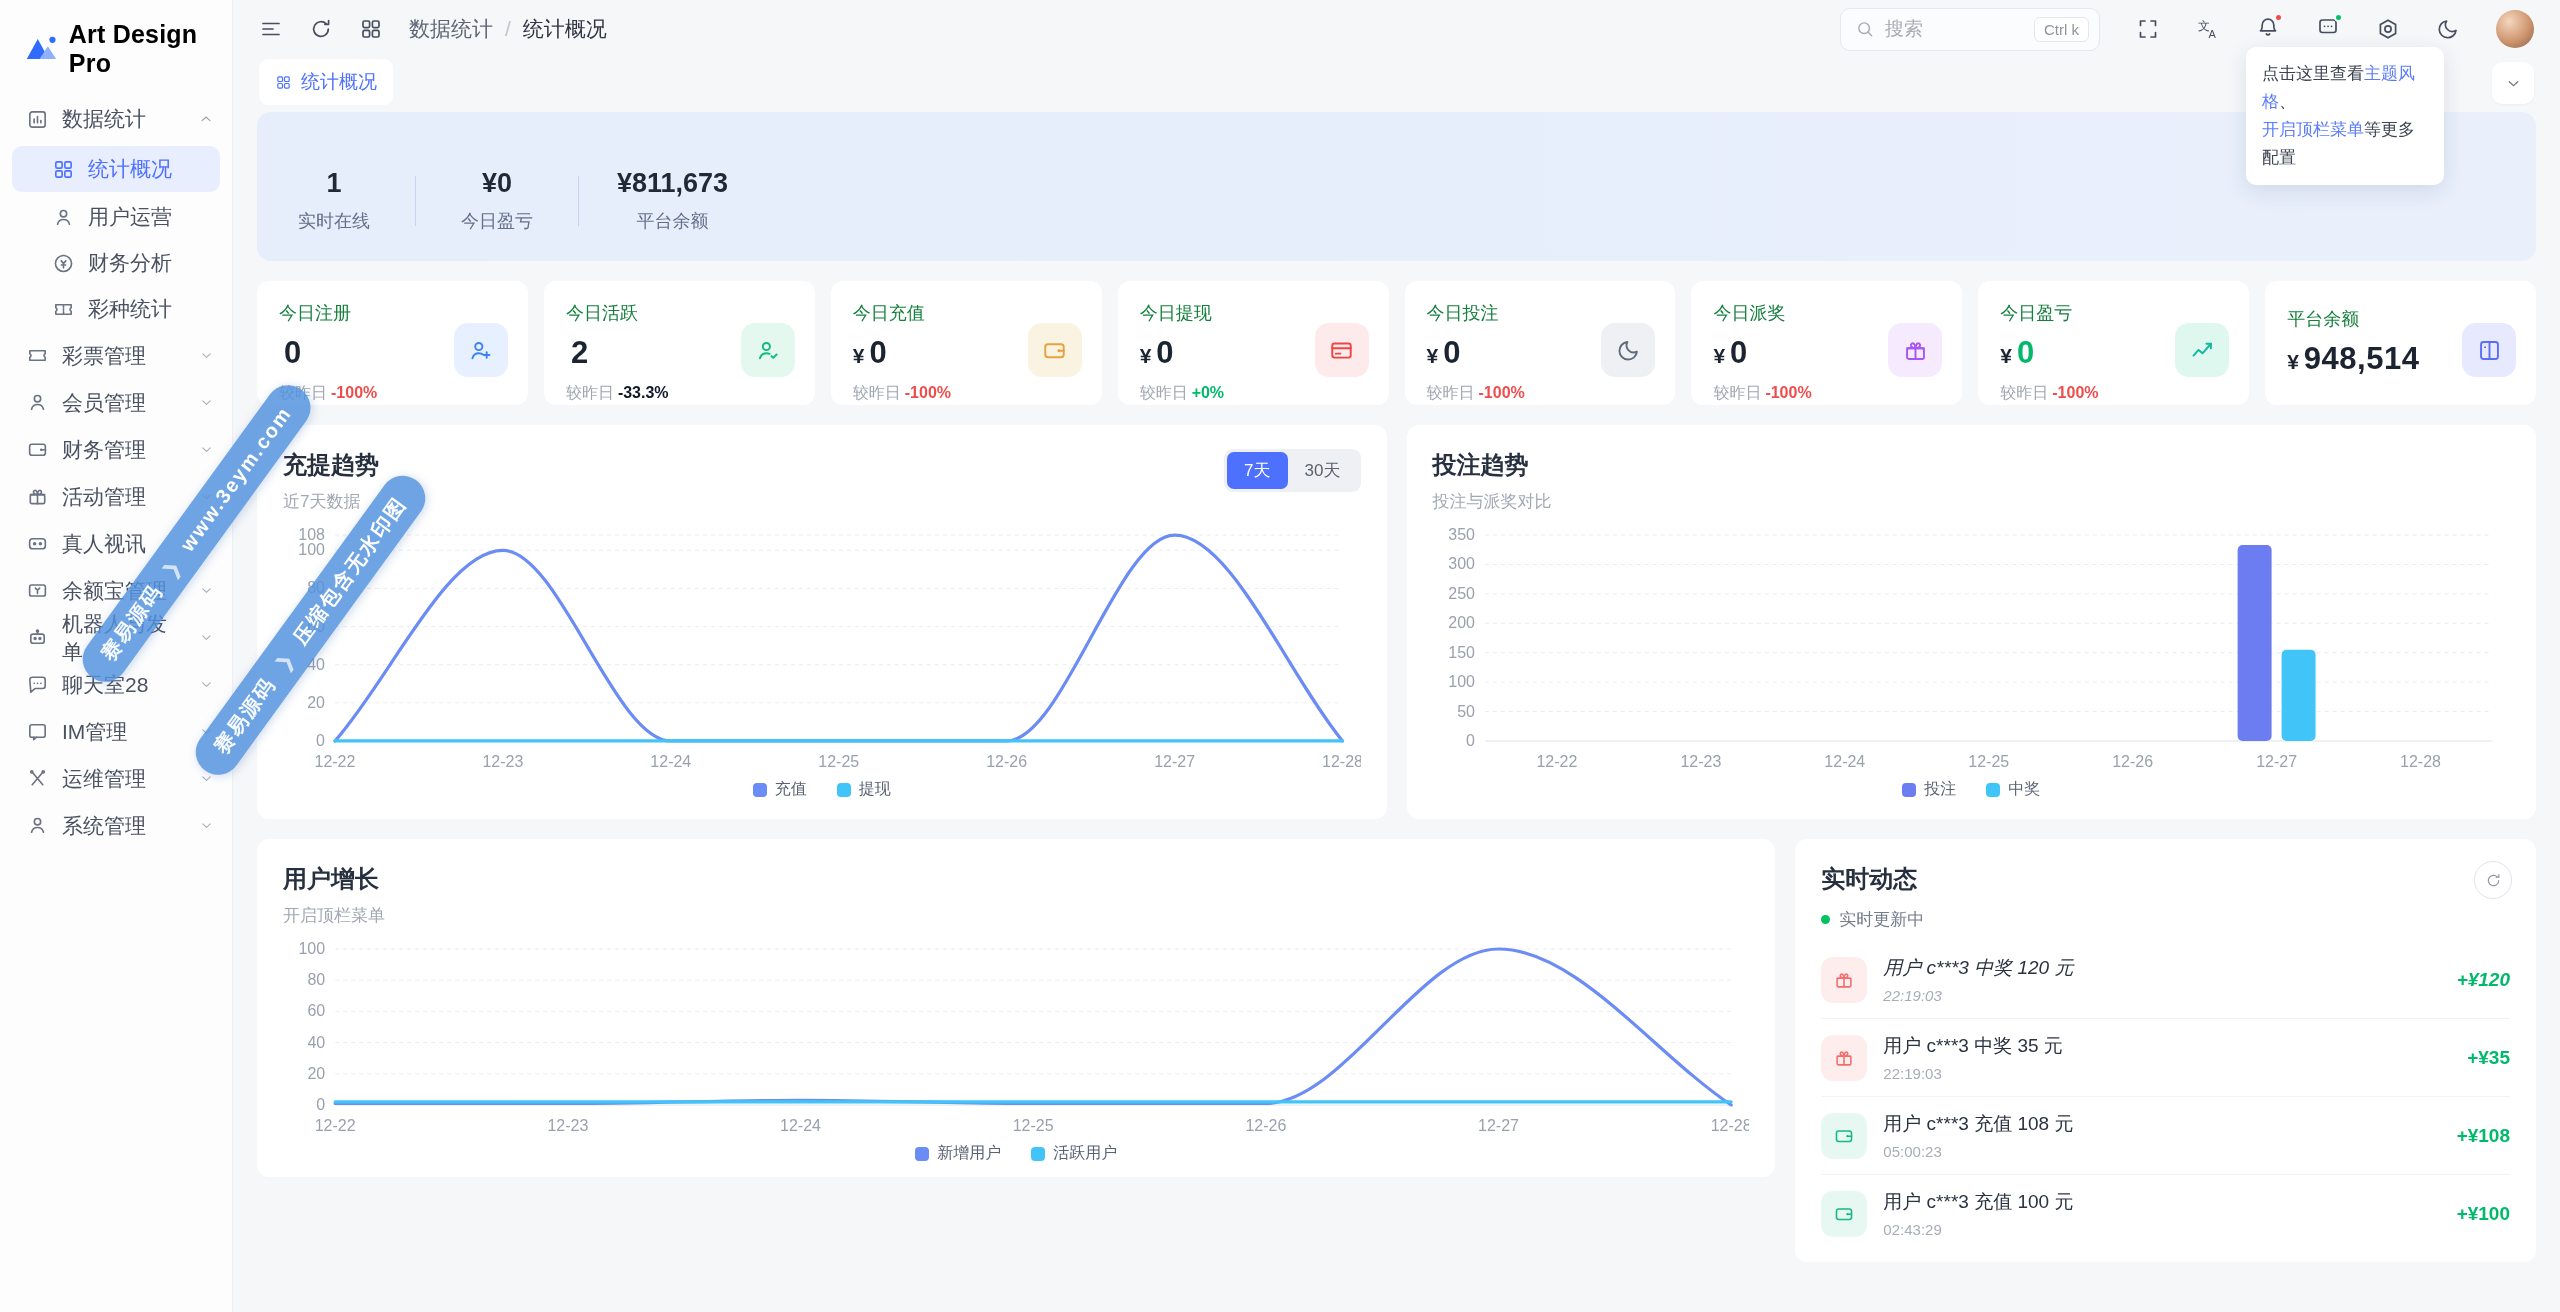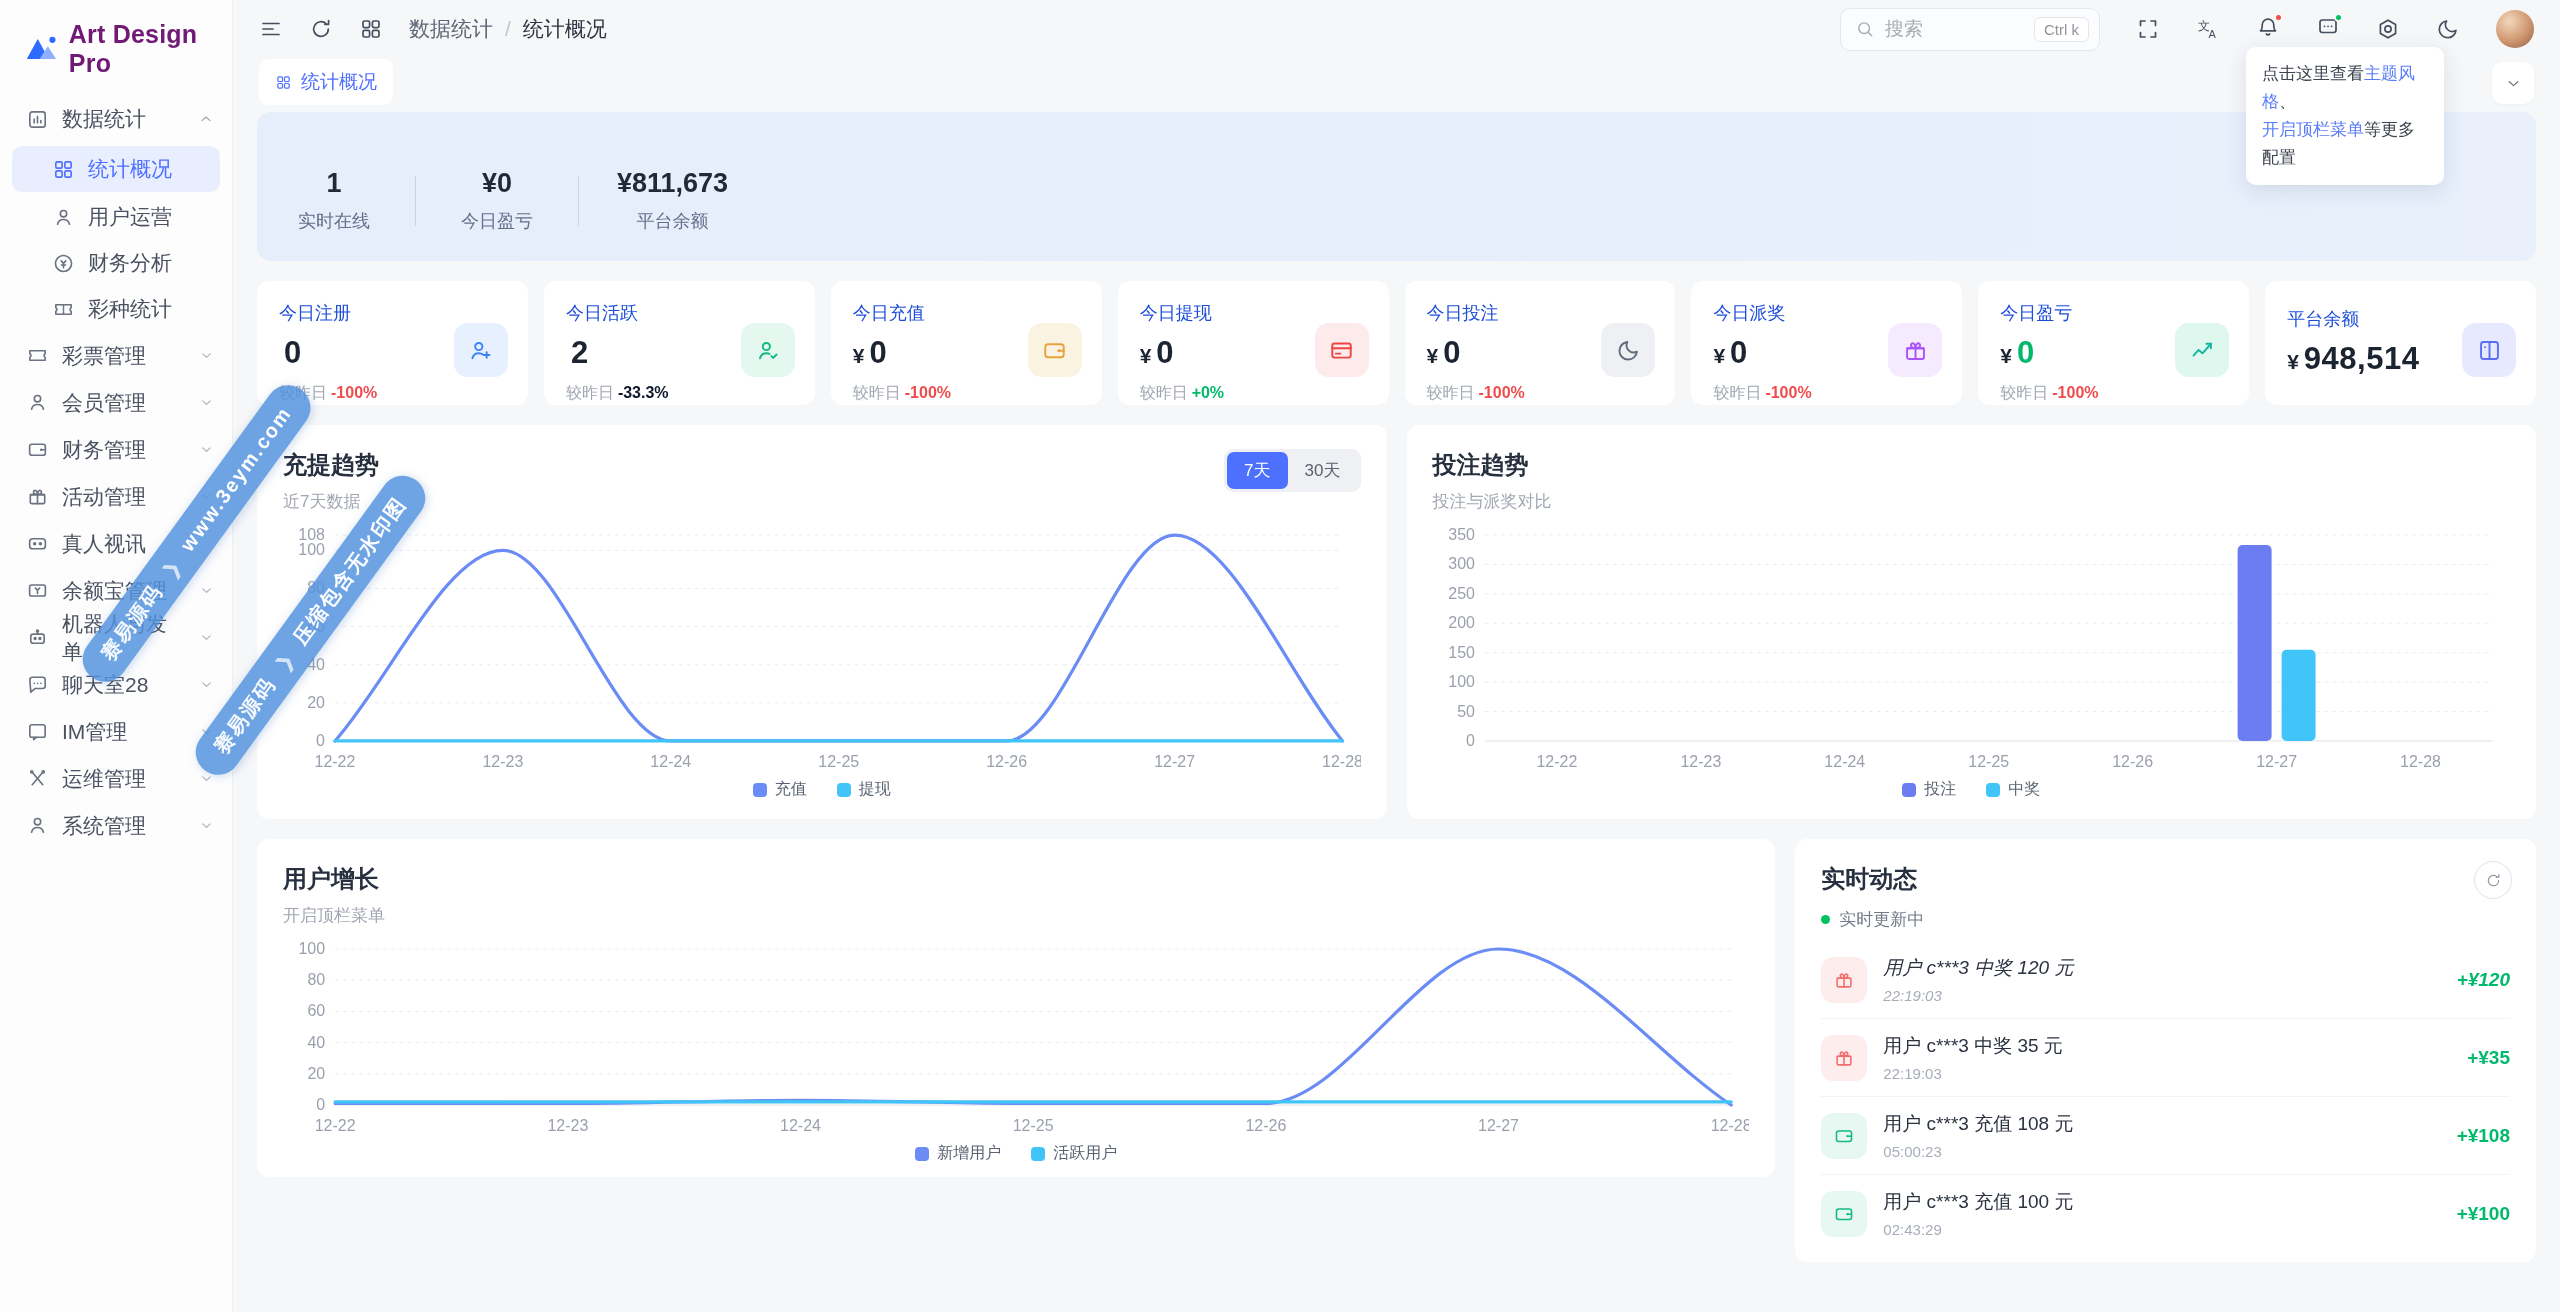--- a/index.html
+++ b/index.html
@@ -4,21 +4,21 @@
 <style>
   :root{ --accent:#4d70ff; --pos:#00b96b; --neg:#f04c4c; }
   *{box-sizing:border-box; margin:0; padding:0;}
   body{margin:0;background:#e9ebf0;font-family:"Liberation Sans","DejaVu Sans",sans-serif;}
   .app{position:relative;width:2560px;height:1312px;background:#f6f7f9;overflow:hidden;color:#2f3542;}
   .ic{stroke:currentColor;fill:none;stroke-width:1.7;stroke-linecap:round;stroke-linejoin:round;}
 
   
   .sidebar{position:absolute;left:0;top:0;bottom:0;width:233px;background:#fdfdfe;border-right:1px solid #edf0f3;z-index:5;}
   .logo{display:flex;align-items:center;gap:10px;padding:20px 0 16px 24px;}
-  .logo-title{font-size:25px;font-weight:bold;color:#701a75;letter-spacing:.2px;}
+  .logo-title{font-size:25px;font-weight:bold;color:#000000;letter-spacing:.2px;}
   .m-group{display:flex;align-items:center;gap:13px;height:50px;padding:0 18px 0 26px;font-size:21px;color:#4a5160;cursor:pointer;}
   .m-group .chev{margin-left:auto;color:#9aa1ad;}
   .m-sub{display:flex;align-items:center;gap:13px;height:46px;padding-left:52px;font-size:21px;color:#4a5160;cursor:pointer;}
   .m-sub.active{background:#e9eefe;border-radius:10px;margin:2px 12px;padding-left:40px;color:var(--accent);}
   .m-item{display:flex;align-items:center;gap:13px;height:47px;padding:0 18px 0 26px;font-size:21px;color:#4a5160;cursor:pointer;}
   .m-item .chev{margin-left:auto;color:#a7adb8;}
   .micon{width:23px;height:23px;flex:0 0 auto;color:#6b7280;}
   .m-sub.active .micon{color:var(--accent);}
 
   
@@ -51,21 +51,21 @@
   .banner-title{font-size:31px;font-weight:bold;color:#1d2842;}
   .bstats{display:flex;align-items:center;margin-top:26px;gap:38px;}
   .bstat{text-align:center;min-width:86px;}
   .bstat .v{font-size:27px;font-weight:bold;color:#1f2937;}
   .bstat .l{font-size:18px;color:#64708a;margin-top:10px;}
   .bdiv{width:1px;height:50px;background:#c9d4ea;}
 
   
   .cards{display:grid;grid-template-columns:repeat(8,1fr);gap:16px;margin-bottom:20px;}
   .scard{position:relative;background:#fff;border-radius:12px;padding:20px 22px;height:124px;}
-  .scard-label{font-size:18px;color:#1d4ed8;}
+  .scard-label{font-size:18px;color:#15803d;}
   .scard-value{margin-top:10px;font-weight:bold;color:#1b2430;display:flex;align-items:baseline;gap:5px;}
   .scard-value .cur{font-size:21px;} .scard-value .num{font-size:31px;letter-spacing:.5px;}
   .scard-sub{margin-top:12px;font-size:16px;color:#a0a6b1;}
   .scard-sub b{margin-left:4px;}
   .scard-icon{position:absolute;right:20px;top:42px;width:54px;height:54px;border-radius:14px;display:flex;align-items:center;justify-content:center;}
   .scard-icon svg{width:27px;height:27px;}
   .c1{background:#e7f0fe;color:#3b82f6;} .c2{background:#e4f8ef;color:#10b981;}
   .c3{background:#fbf3e2;color:#e6a23c;} .c4{background:#fdeaea;color:#ef4444;}
   .c5{background:#eef0f3;color:#606b7b;} .c6{background:#f5eafe;color:#a855f7;}
   .c7{background:#def7ef;color:#12b7a0;} .c8{background:#e7e9fe;color:#5b6ef5;}

